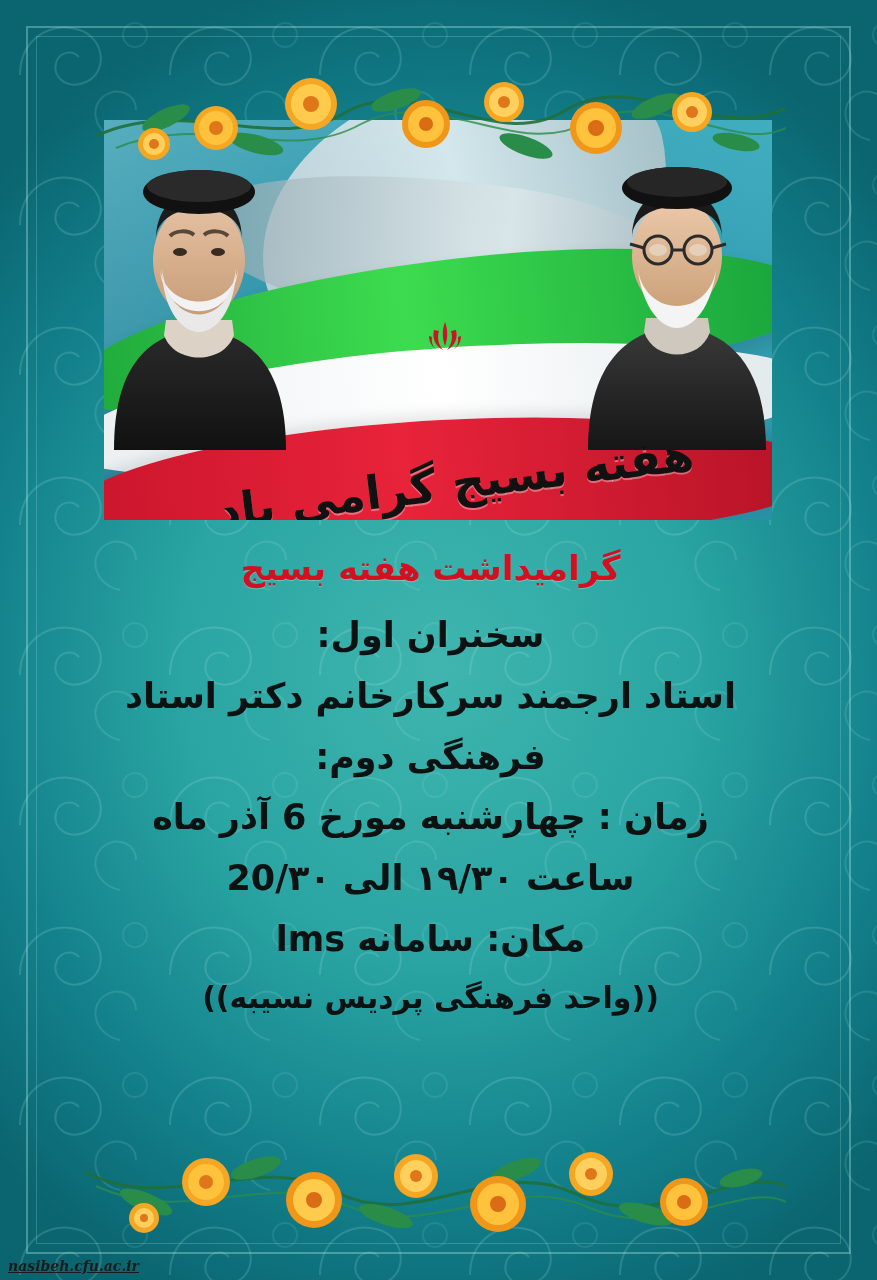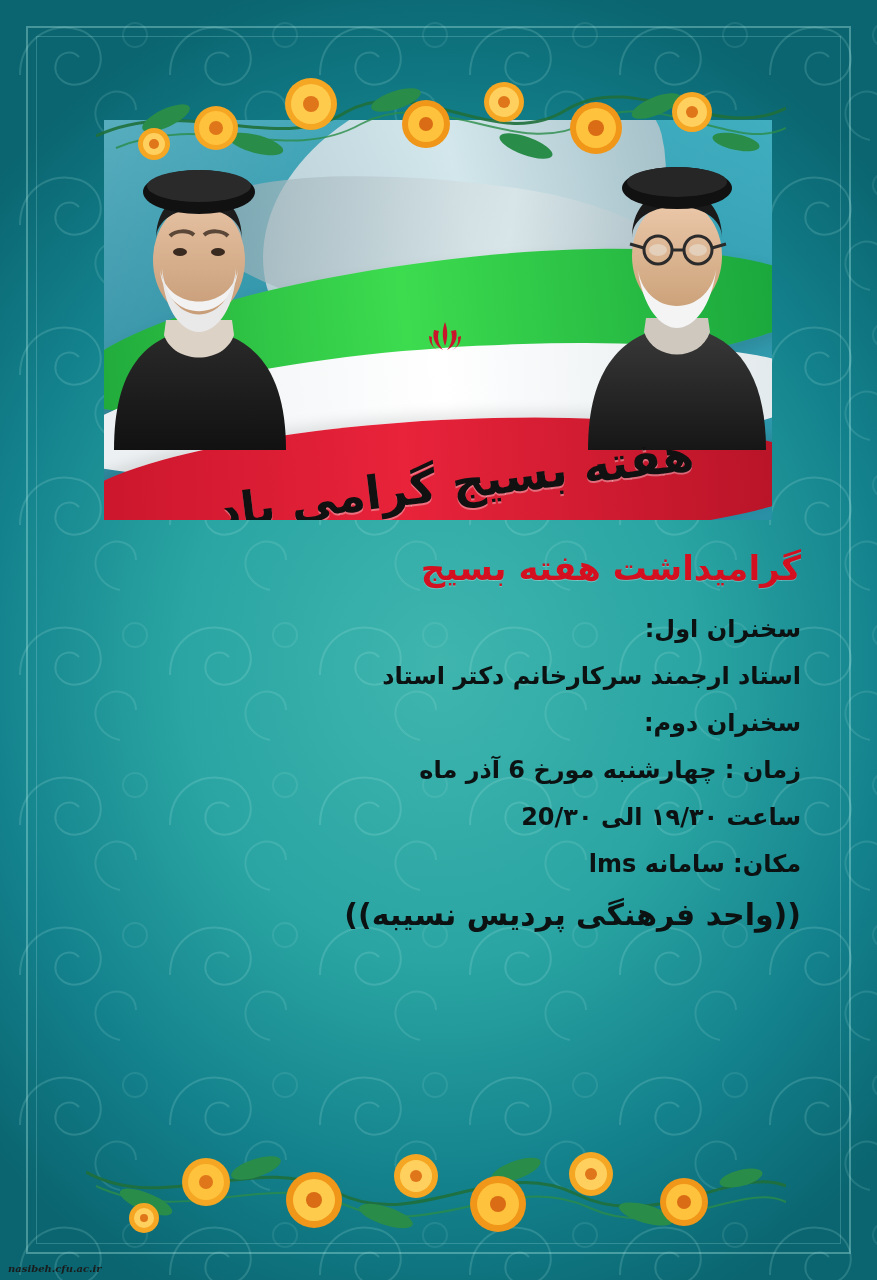--- a/index.html
+++ b/index.html
@@ -148,32 +148,32 @@
     text-shadow: 0 2px 0 rgba(255,255,255,.35);
     letter-spacing: -1px;
   }
 
   
   .content {
     position: absolute;
     left: 60px;
     right: 76px;
     top: 548px;
-    text-align: right;
+    text-align: center;
     color: #0b1a1c;
   }
   .headline {
     font-size: 34px;
     font-weight: 700;
     color: #d41020;
     margin-bottom: 26px;
     text-shadow: 0 1px 0 rgba(255,255,255,.25);
   }
   .line {
-    font-size: 24px;
+    font-size: 35px;
     font-weight: 700;
     color: #0c1112;
     margin: 17px 0;
     line-height: 1.25;
   }
   .line.small { font-size: 30px; }
 
   
   .floral {
     position: absolute;
@@ -191,25 +191,26 @@
     width: 700px;
     height: 120px;
   }
 
   
   .watermark {
     position: absolute;
     left: 8px;
     bottom: 6px;
     font-family: "DejaVu Serif", "Liberation Serif", serif;
-    font-size: 10px;
+    font-size: 14px;
     font-weight: 700;
     font-style: italic;
     color: #1b1b1b;
     direction: ltr;
+    text-decoration: underline;
   }
 </style>
 </head>
 <body>
 
 <div class="poster">
 
   <svg class="swirls" viewBox="0 0 877 1280" preserveAspectRatio="none">
     <defs>
       <pattern id="sw" x="0" y="0" width="150" height="150" patternUnits="userSpaceOnUse">
@@ -297,21 +298,21 @@
       <ellipse cx="116" cy="130" rx="9" ry="6" fill="#e9e3db" opacity=".55"></ellipse>
     </svg>
 
     <div class="hero-title">هفته بسیج گرامی باد..</div>
   </div>
 
   <div class="content">
     <div class="headline">گرامیداشت هفته بسیج</div>
     <div class="line">سخنران اول:</div>
     <div class="line">استاد ارجمند سرکارخانم دکتر استاد</div>
-    <div class="line">سخنران دوم:</div>
+    <div class="line">فرهنگی دوم:</div>
     <div class="line">زمان : چهارشنبه مورخ 6 آذر ماه</div>
     <div class="line">ساعت ۱۹/۳۰ الی 20/۳۰</div>
     <div class="line">مکان: سامانه lms</div>
     <div class="line small">((واحد فرهنگی پردیس نسیبه))</div>
   </div>
 
   <svg class="floral floral-top" viewBox="0 0 690 110">
     <g>
       <path d="M0 78 C90 36 180 98 250 54 C320 14 400 96 470 52 C540 10 620 86 690 50" stroke="#1f6f3a" stroke-width="3" fill="none" opacity=".9"></path>
       <path d="M20 90 C110 52 190 108 265 66 C340 26 420 104 492 64 C560 28 640 96 690 70" stroke="#2a8c49" stroke-width="2" fill="none" opacity=".8"></path>

